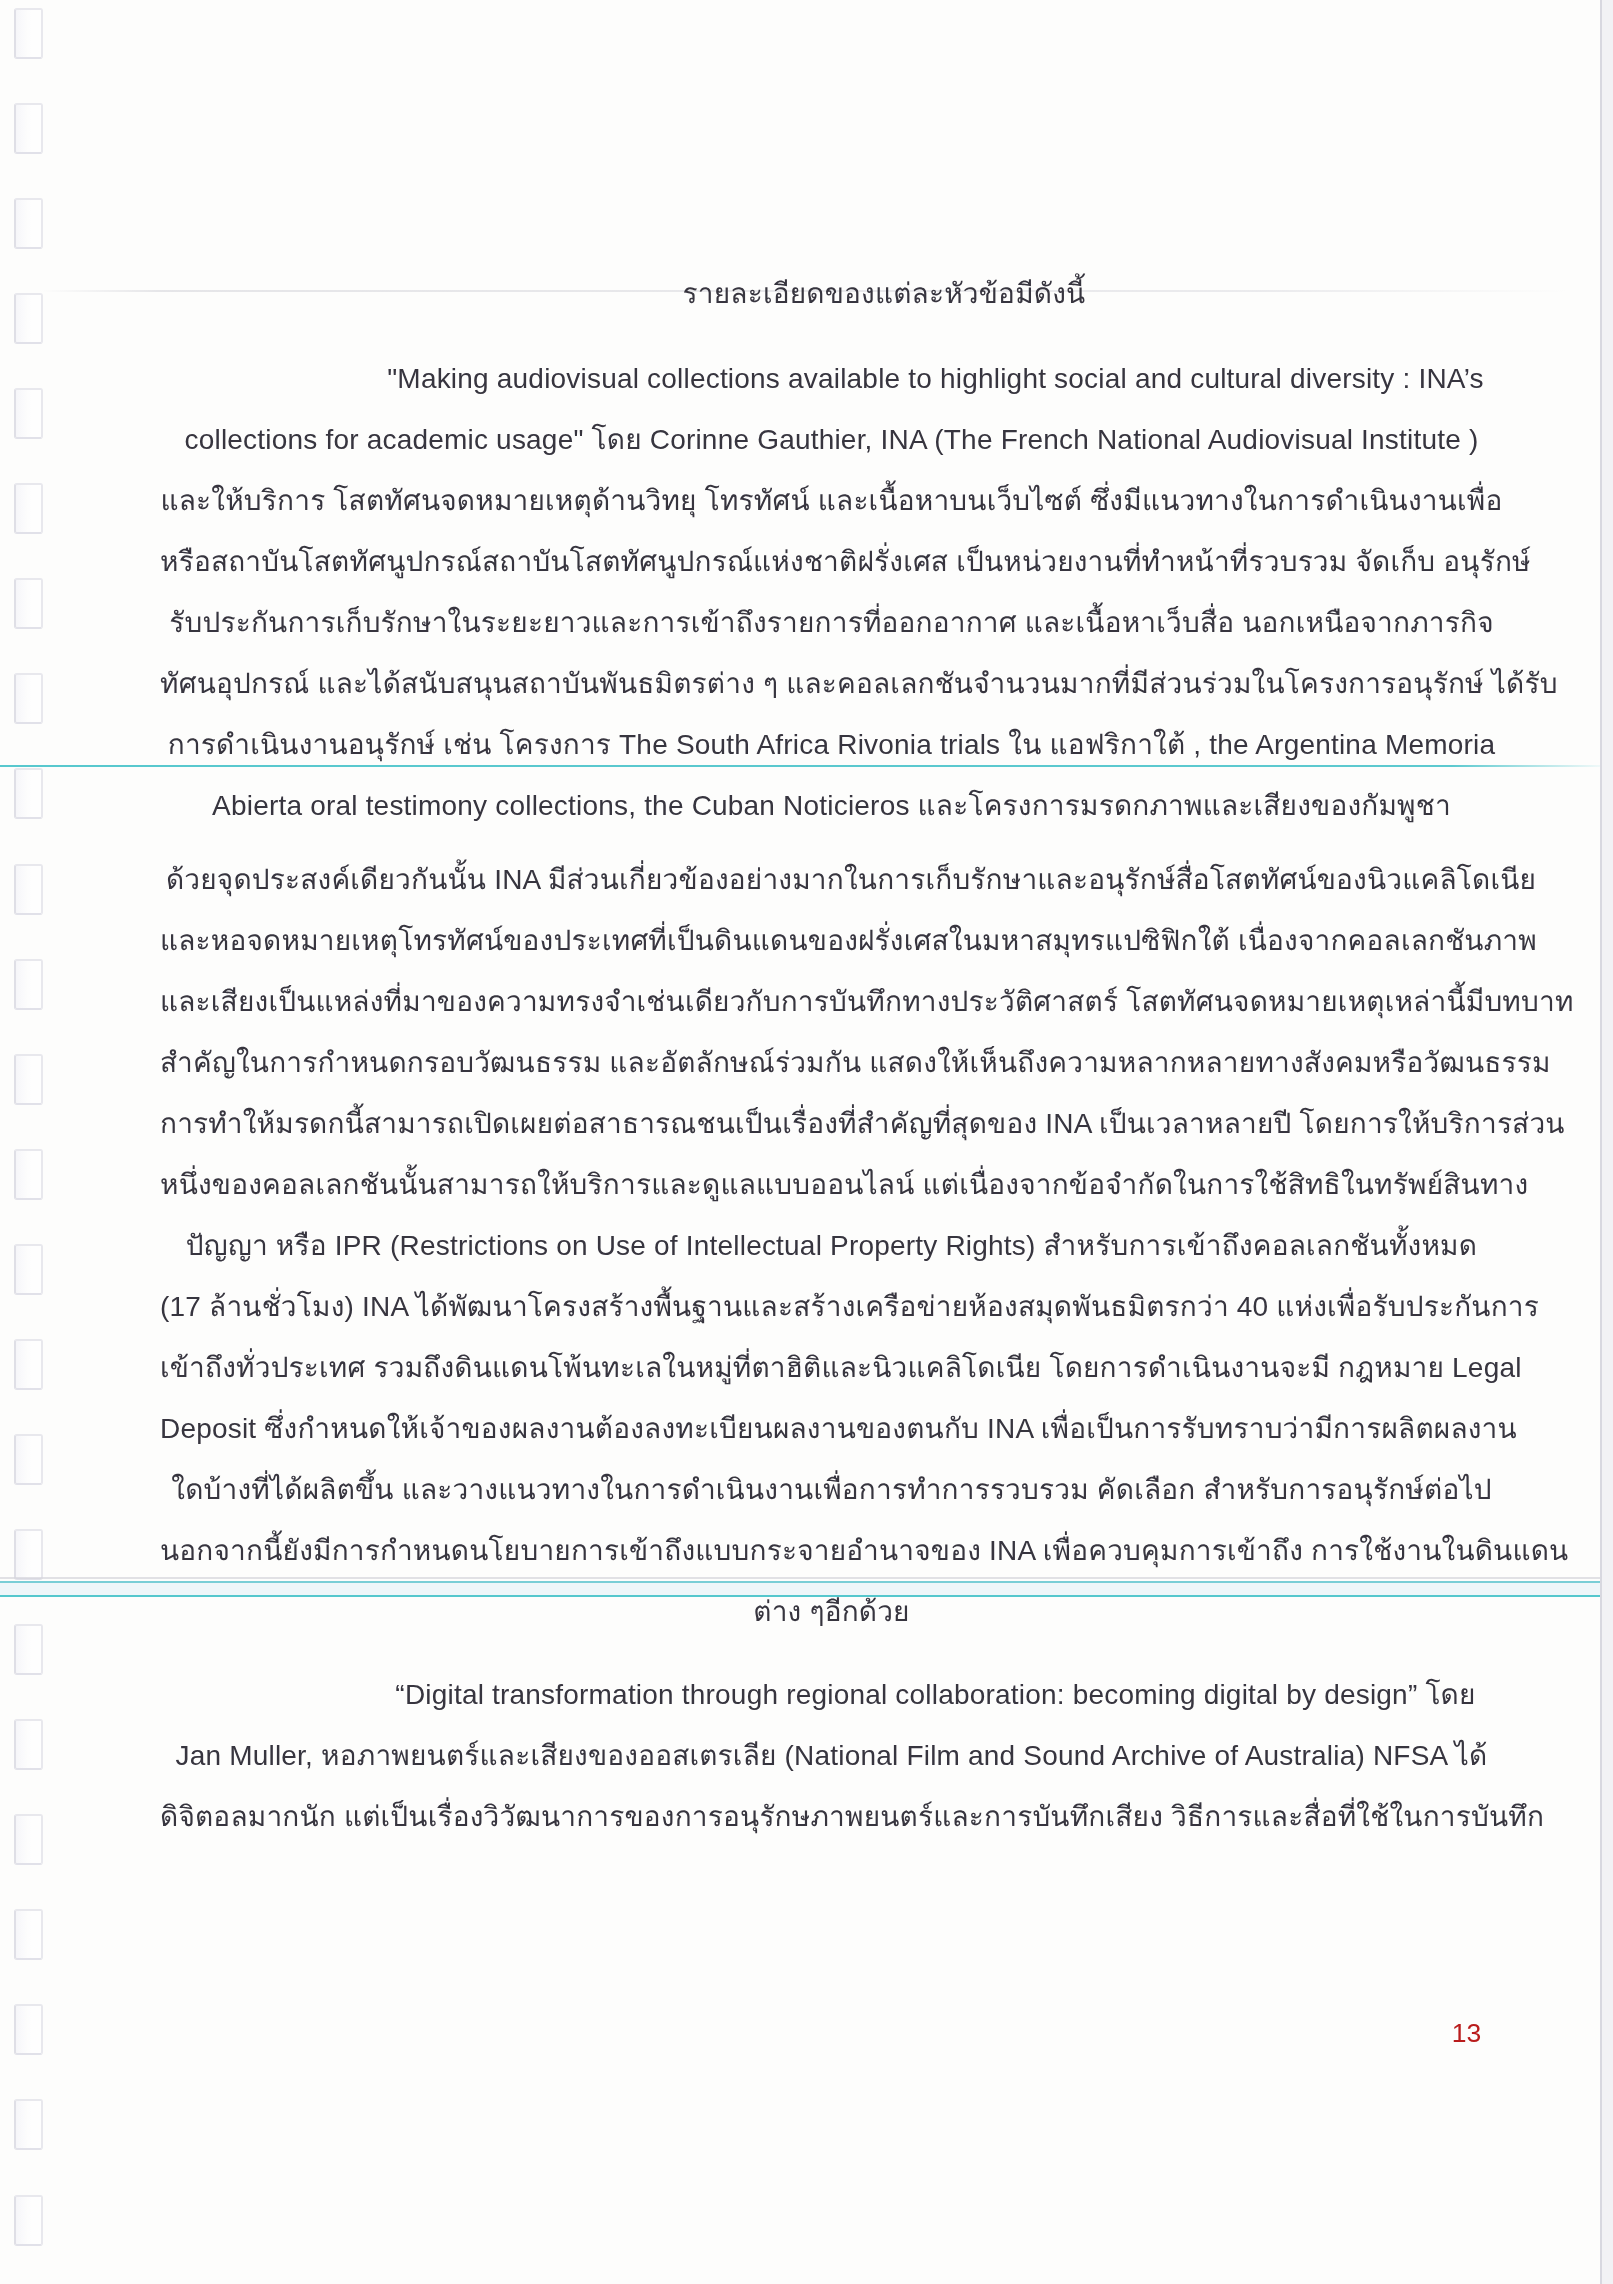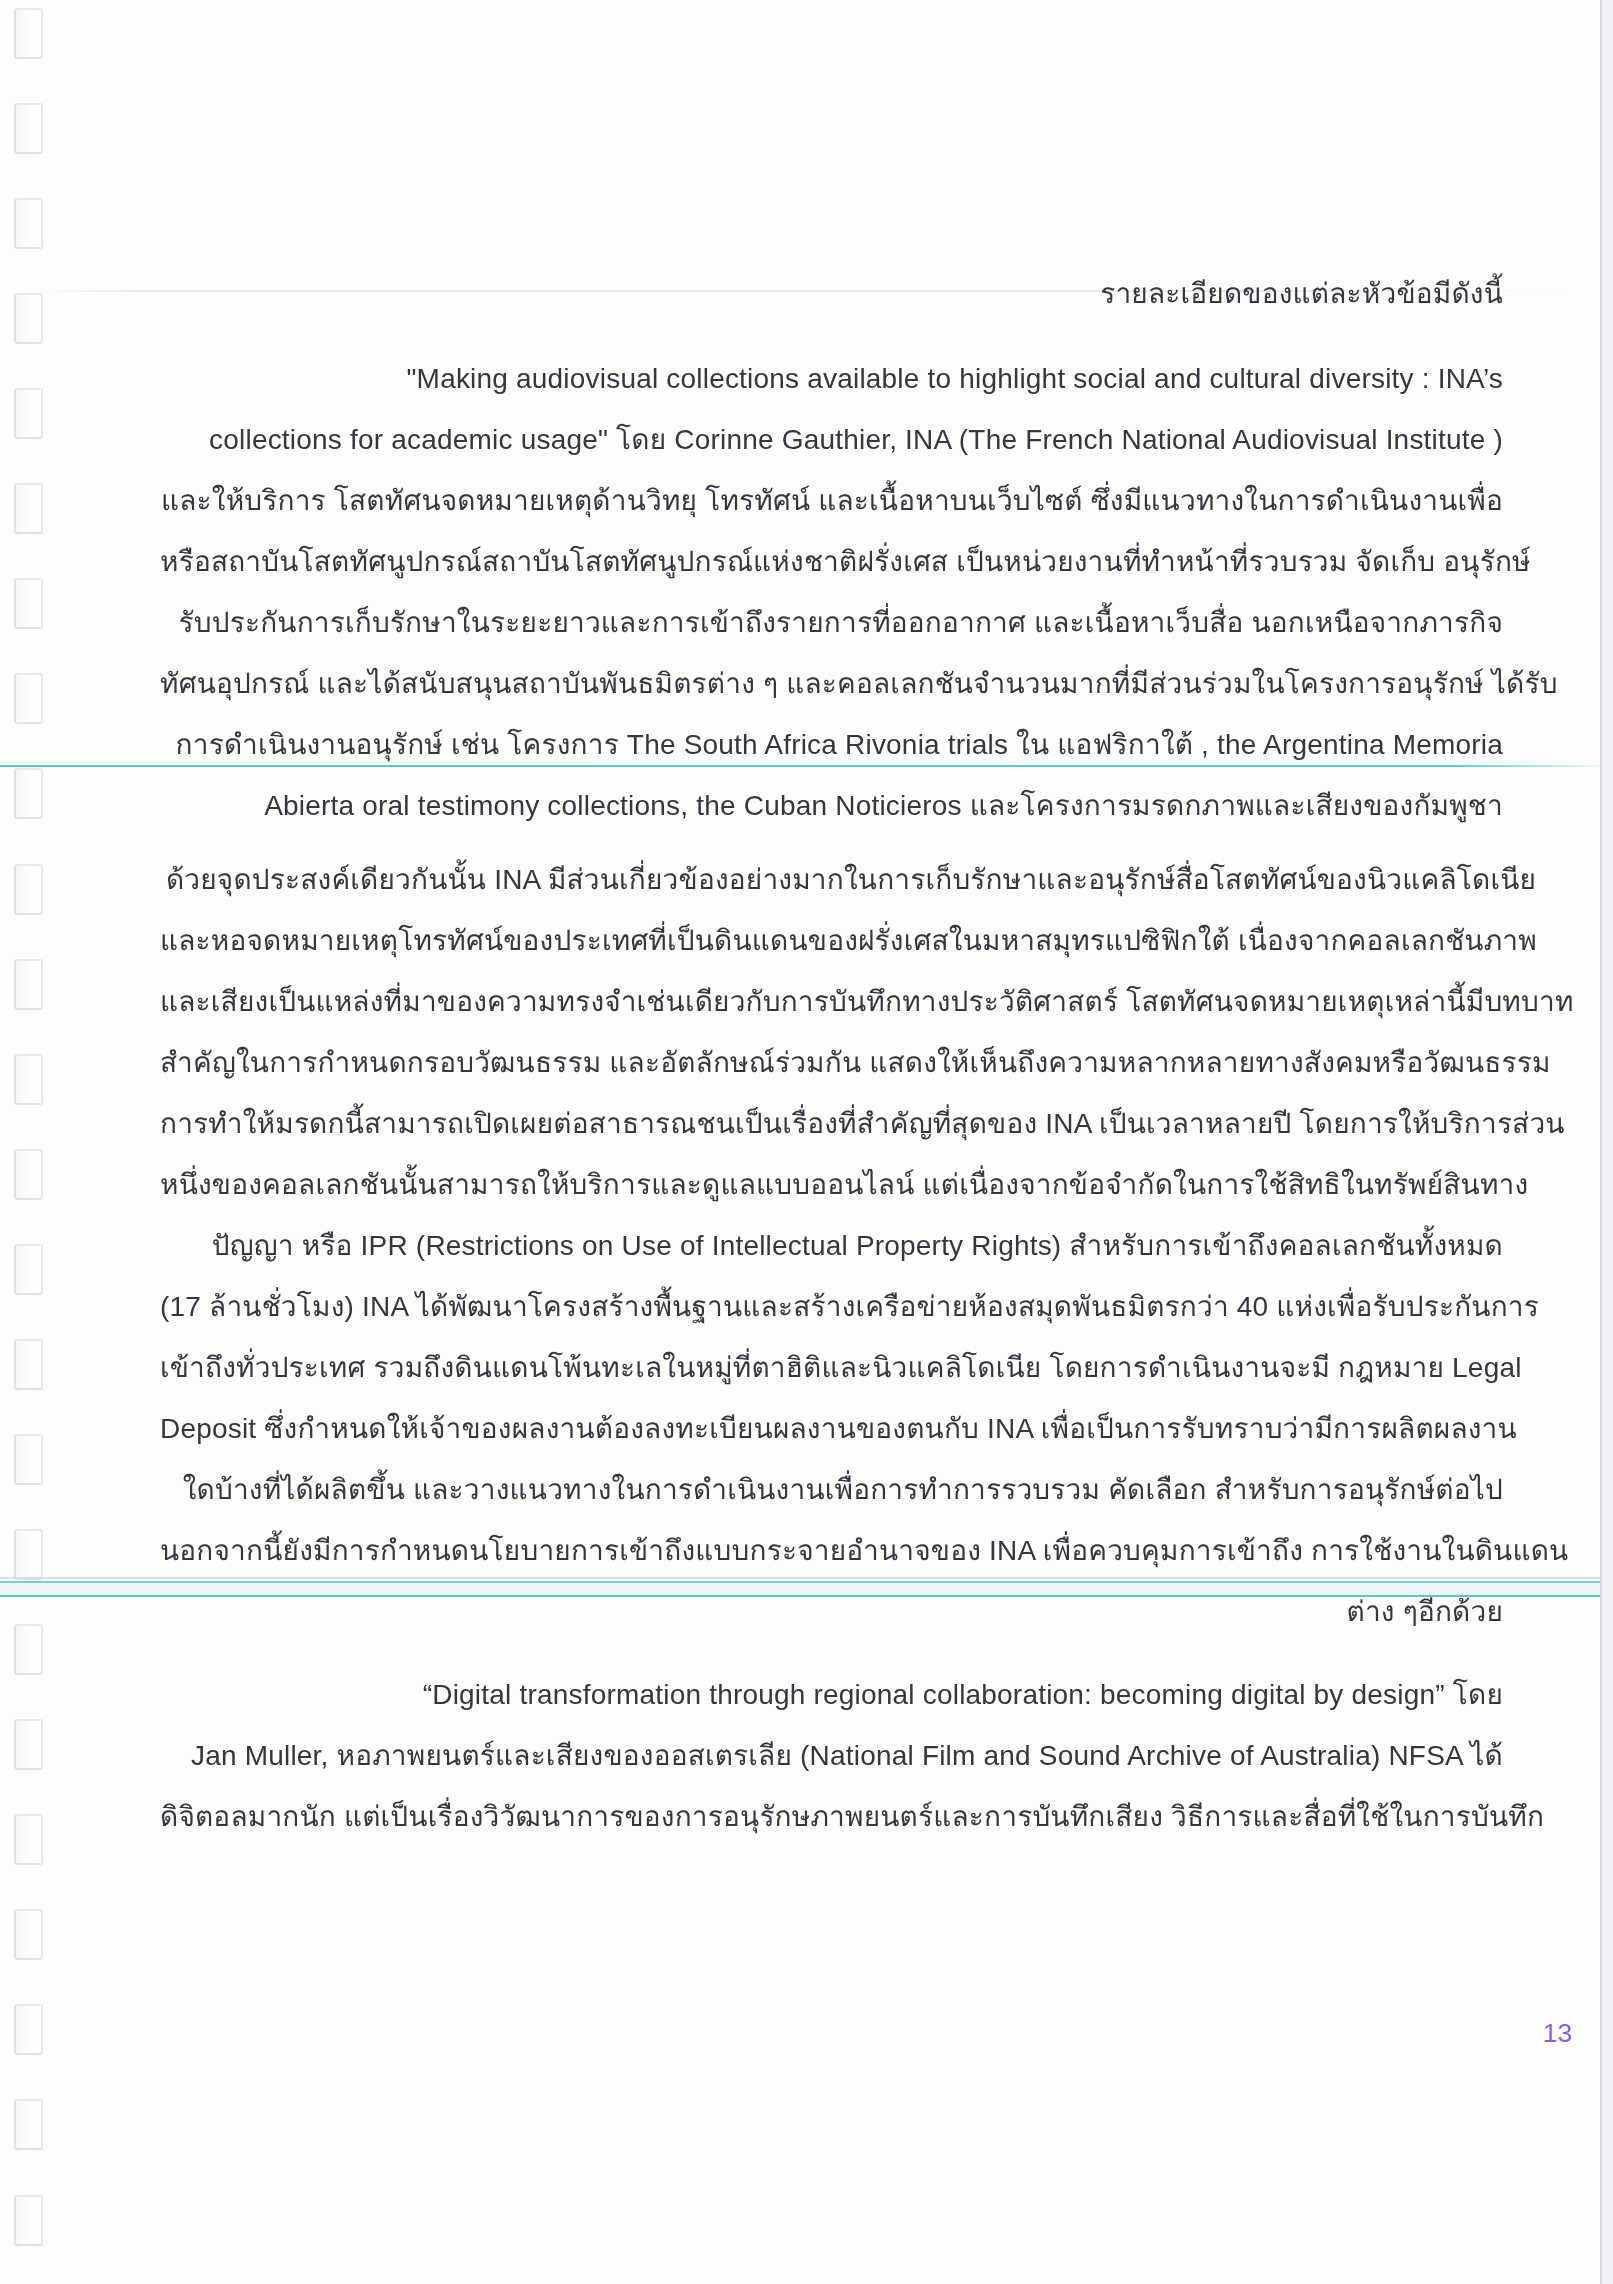--- a/index.html
+++ b/index.html
@@ -43,34 +43,34 @@
   .edge-line{position:absolute;left:1600px;top:0;width:2px;height:100%;background:#d8d8e0;}
   
   .content{
     position:absolute;left:160px;top:263px;width:1343px;
     color:#37353f;
     font-size:28px;
   }
   .line{
     height:61px;line-height:61px;
     white-space:nowrap;
-    text-align:right;
+    text-align:center;
     letter-spacing:0.2px;
   }
   .para{margin:0;}
   .para-para1{margin-top:23.5px;}
   .para-para2{margin-top:13.7px;}
   .para-para3{margin-top:21.6px;}
   .para-intro .line:first-child{padding-left:105px;}
   .para-para1 .line:first-child{padding-left:208px;}
   .para-para3 .line:first-child{padding-left:208px;}
   .para-para2 .line:first-child{padding-left:5.9px;}
   .pagenum{
-    position:absolute;left:1528px;top:2011px;width:59px;
-    font-size:26.5px;color:#8b5cf6;text-align:center;line-height:45px;
+    position:absolute;left:1437px;top:2011px;width:59px;
+    font-size:26.5px;color:#b91c1c;text-align:center;line-height:45px;
   }
 </style>
 </head>
 <body>
 
 <div class="page">
   <div class="binding" id="binding">
       <div class="binding-hole" style="top: 7.8px;"></div>
       <div class="binding-hole" style="top: 103px;"></div>
       <div class="binding-hole" style="top: 198px;"></div>

